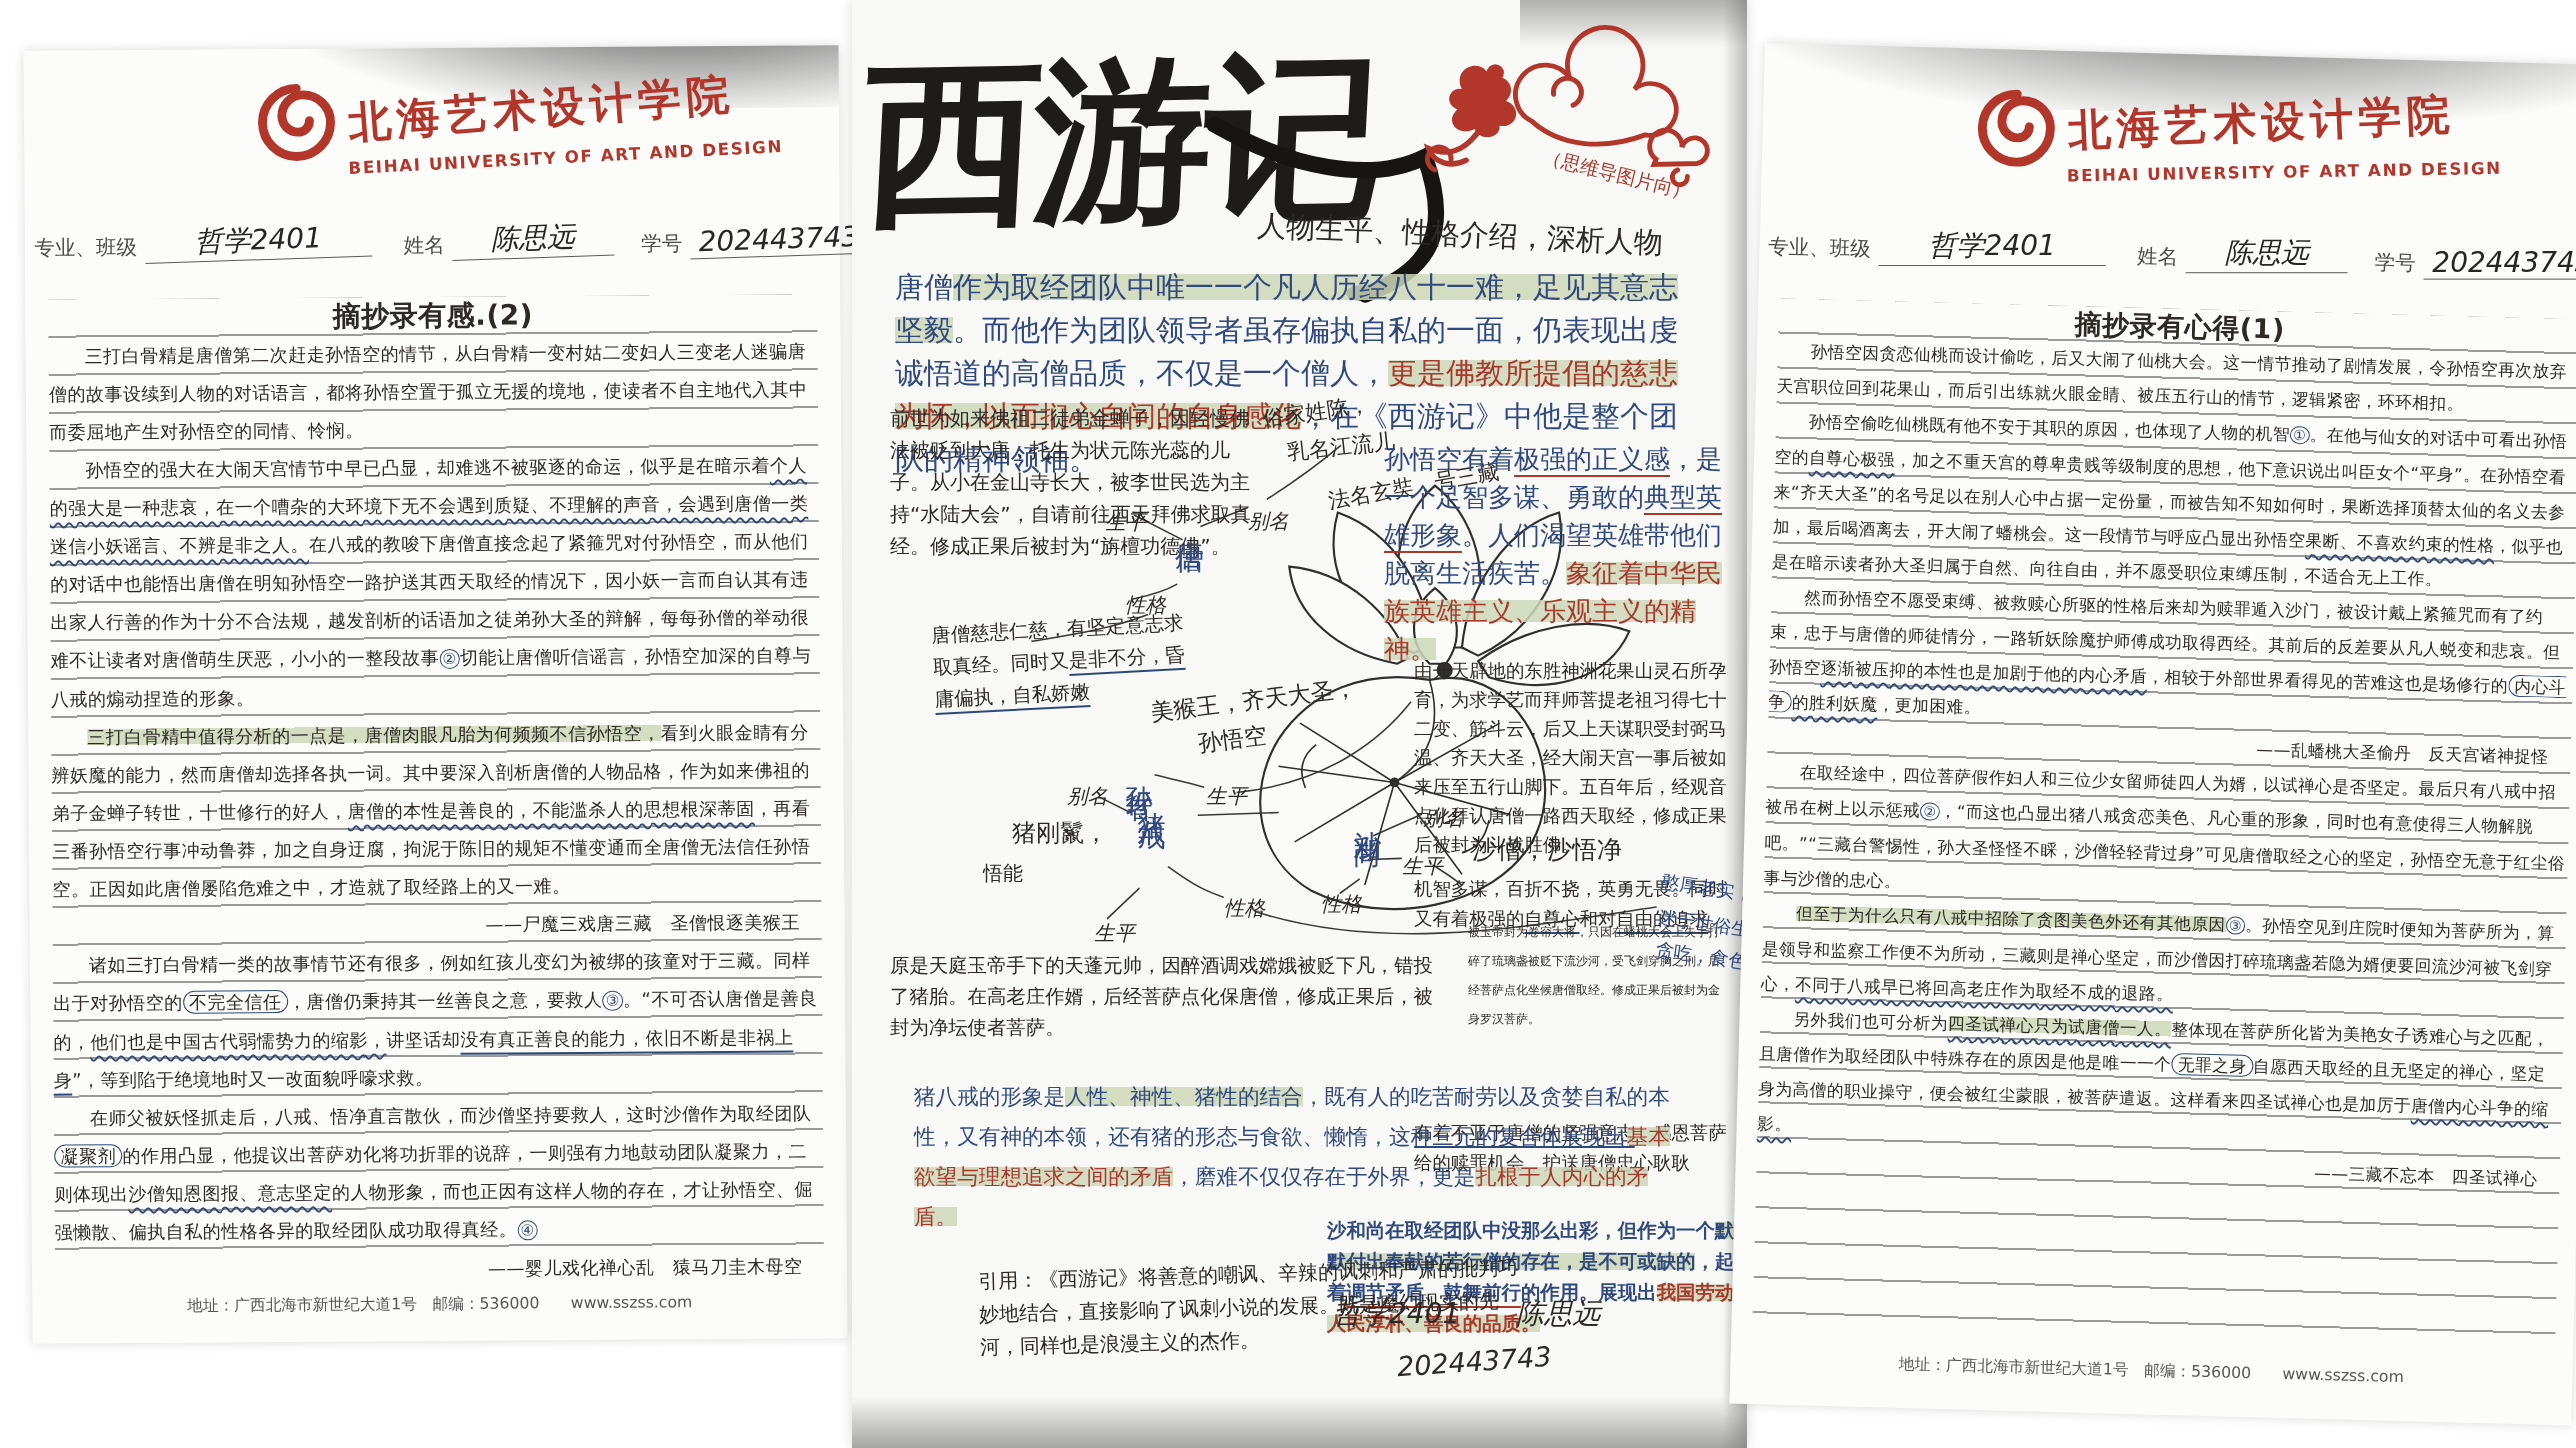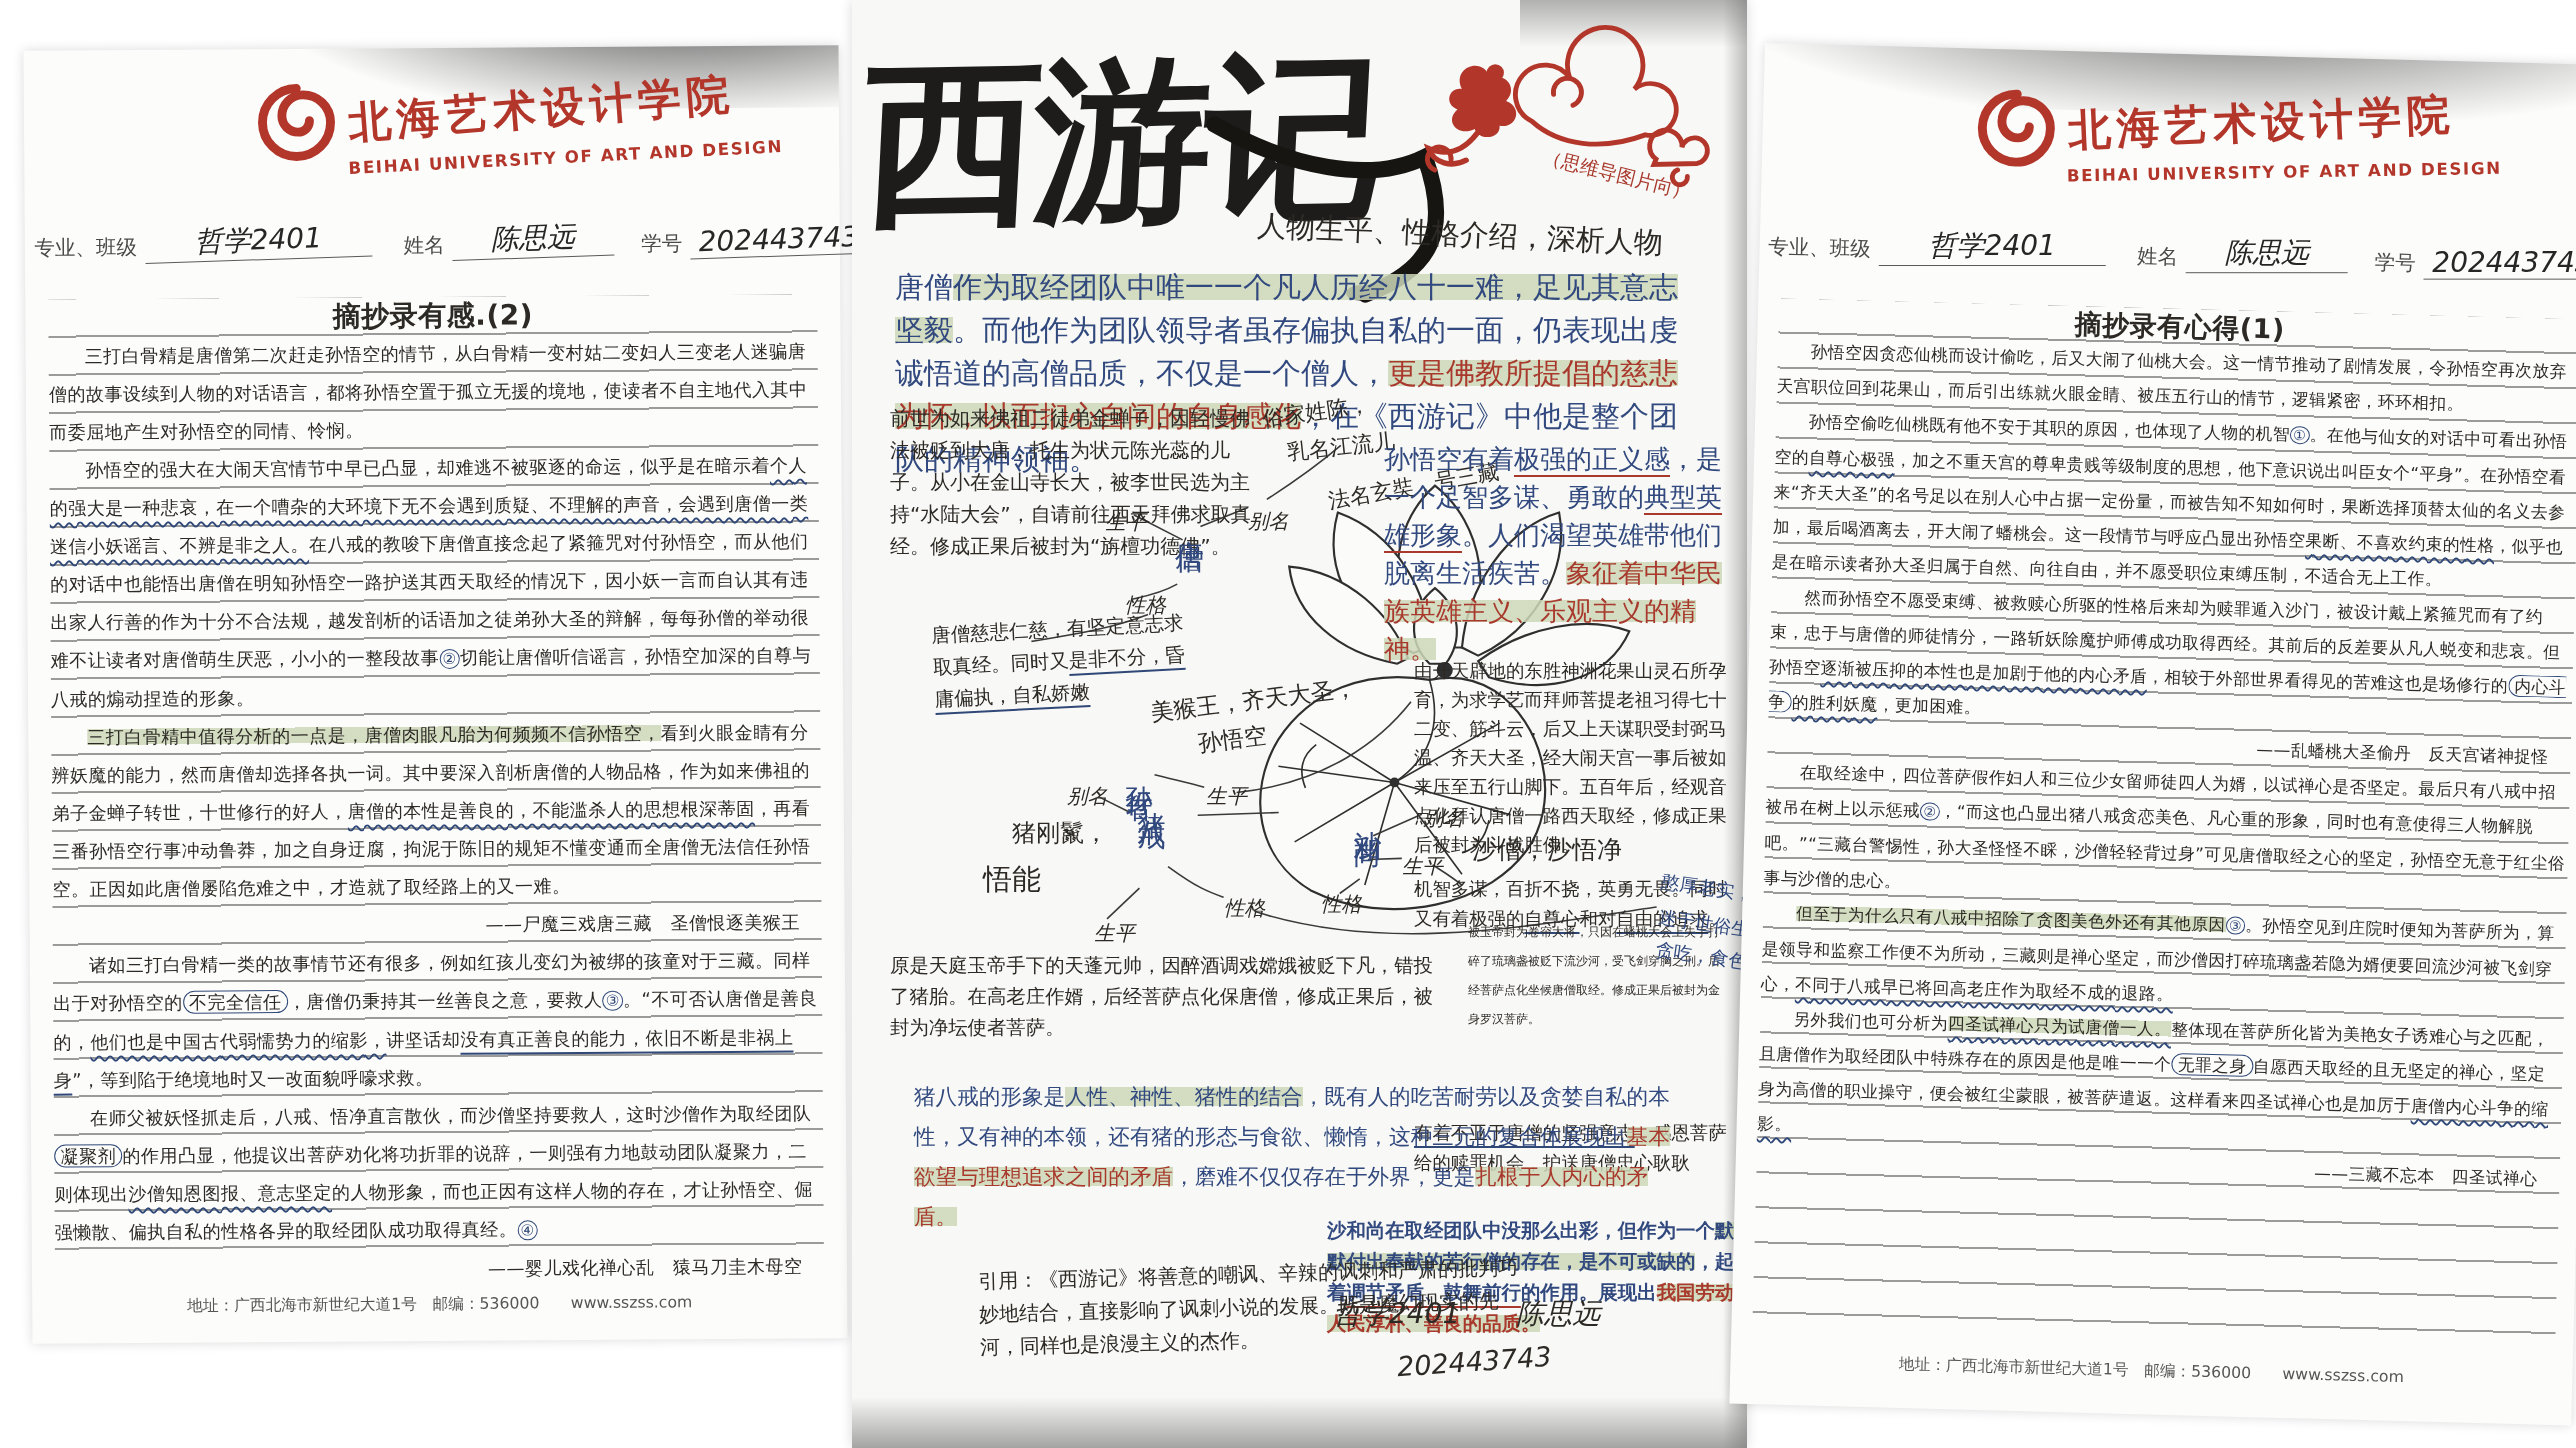--- a/index.html
+++ b/index.html
@@ -181,21 +181,21 @@
     <div class="mblk maplabel" style="left:571px;top:804px;">别名</div>
     <div class="mblk black" style="left:620px;top:833px;font-size:25px;">沙僧，沙悟净</div>
     <div class="mblk maplabel" style="left:550px;top:852px;">生平</div>
     <div class="mblk maplabel" style="left:469px;top:890px;">性格</div>
     <div class="mblk black" style="left:616px;top:918px;width:259px;font-size:12px;line-height:29px;">被玉帝封为卷帘大将，只因在蟠桃大会上失手打碎了琉璃盏被贬下流沙河，受飞剑穿胸之刑。后经菩萨点化坐候唐僧取经。修成正果后被封为金身罗汉菩萨。</div>
     <div class="mblk black" style="left:562px;top:1118px;width:329px;font-size:18.4px;line-height:30px;"><span class="seg u">有着不亚于唐僧的坚强意志</span><span class="seg">，感恩菩萨给的赎罪机会，护送唐僧忠心耿耿</span></div>
     <div class="mblk blue" style="left:475px;top:1215px;width:410px;font-size:19.4px;line-height:31px;font-weight:bold;"><span class="seg">沙和尚在取经团队中没那么出彩，但作为一个</span><span class="seg h">默默付出奉献的苦行僧的存在，是不可或缺的</span><span class="seg">，起着</span><span class="seg ru">调节矛盾、鼓舞前行</span><span class="seg">的作用。展现出</span><span class="seg rh">我国劳动人民淳朴、善良的品质。</span></div>
 
     <div class="mblk maplabel" style="left:215px;top:782px;">别名</div>
     <div class="mblk black" style="left:160px;top:817px;font-size:24px;">猪刚鬣，</div>
-    <div class="mblk black" style="left:131px;top:860px;font-size:29px;">悟能</div>
+    <div class="mblk black" style="left:131px;top:860px;font-size:20px;">悟能</div>
     <div class="mblk blue vert" style="left:280px;top:790px;font-size:28px;">猪八戒</div>
     <div class="mblk maplabel" style="left:242px;top:919px;">生平</div>
     <div class="mblk maplabel" style="left:372px;top:894px;">性格</div>
     <div class="mblk blue" style="left:809px;top:875px;font-size:18.4px;transform:rotate(8deg);white-space:nowrap;">憨厚老实，</div>
     <div class="mblk blue" style="left:806px;top:912px;font-size:18.4px;transform:rotate(8deg);white-space:nowrap;">迷于世俗生活</div>
     <div class="mblk blue" style="left:803px;top:948px;font-size:18.4px;transform:rotate(8deg);white-space:nowrap;">贪吃，食色二欲极强</div>
     <div class="mblk blue" style="left:62px;top:1077px;width:772px;font-size:21.6px;line-height:40px;"><span class="seg">猪八戒的形象是</span><span class="seg h">人性、神性、猪性的结合</span><span class="seg">，既有人的吃苦耐劳以及贪婪自私的本性，又有神的本领，还有猪的形态与食欲、懒惰，这种三元的复合体展现出</span><span class="seg rh">基本欲望与理想追求之间的矛盾</span><span class="seg">，磨难不仅仅存在于外界，更是</span><span class="seg rh">扎根于人内心的矛盾。</span></div>
     <div class="mblk black" style="left:38px;top:950px;width:562px;font-size:19.4px;line-height:31px;">原是天庭玉帝手下的天蓬元帅，因醉酒调戏嫦娥被贬下凡，错投了猪胎。在高老庄作婿，后经菩萨点化保唐僧，修成正果后，被封为净坛使者菩萨。</div>
 
     <div class="mblk black" style="left:127px;top:1258px;width:545px;font-size:20px;line-height:33px;transform:rotate(-1.5deg);">引用：《西游记》将善意的嘲讽、辛辣的讽刺和严肃的批判巧妙地结合，直接影响了讽刺小说的发展。既是魔幻现实的先河，同样也是浪漫主义的杰作。</div>

